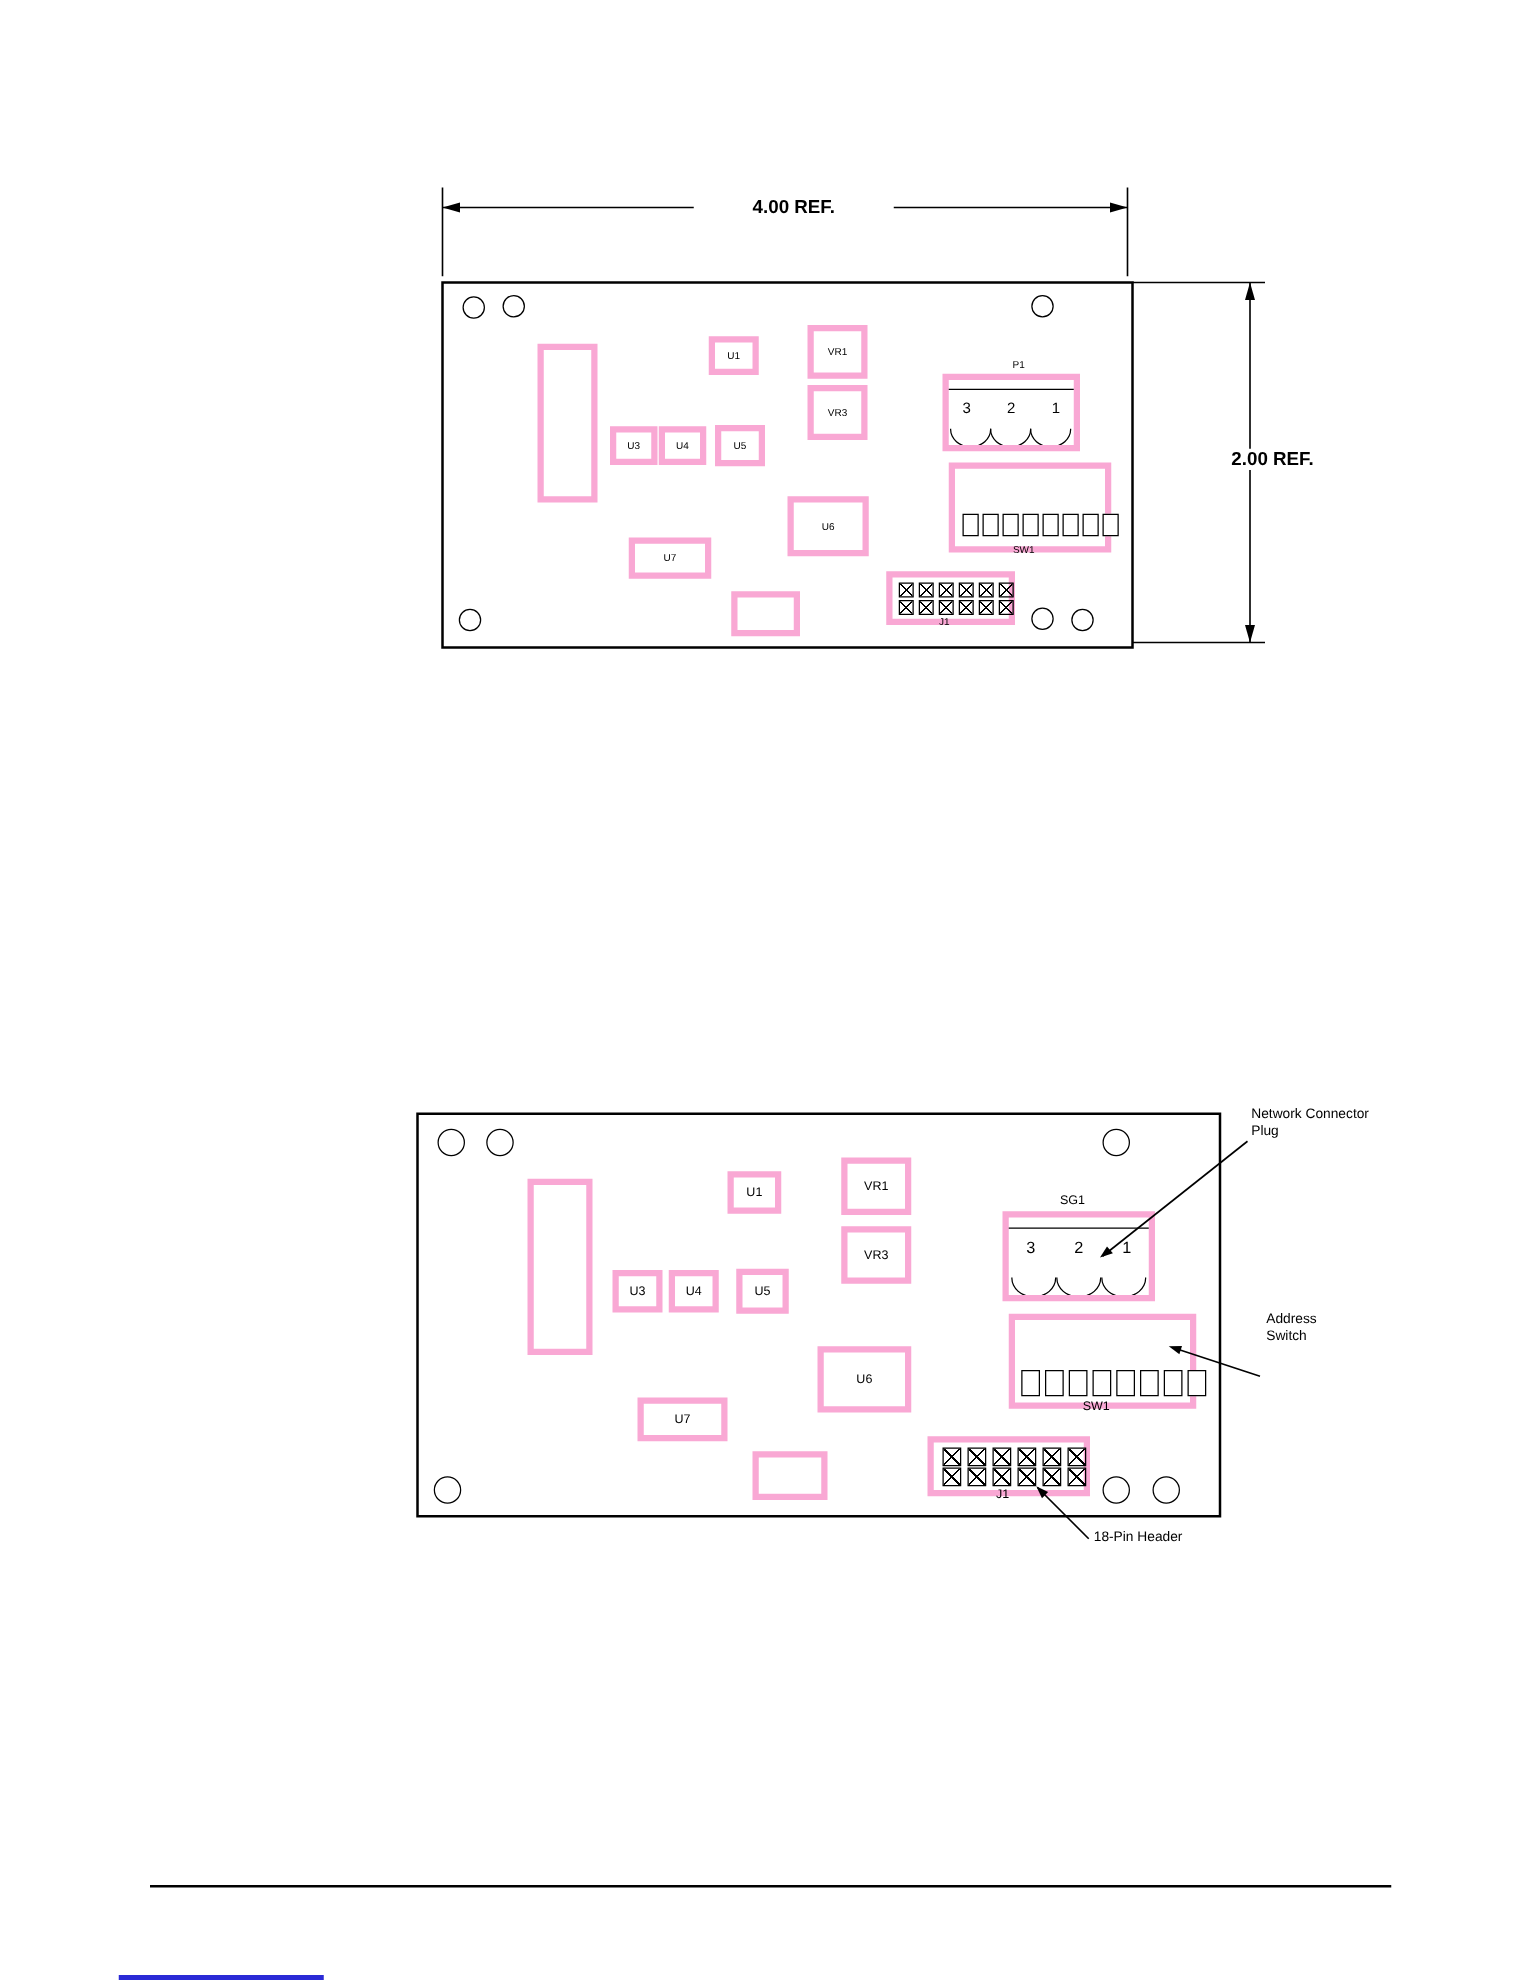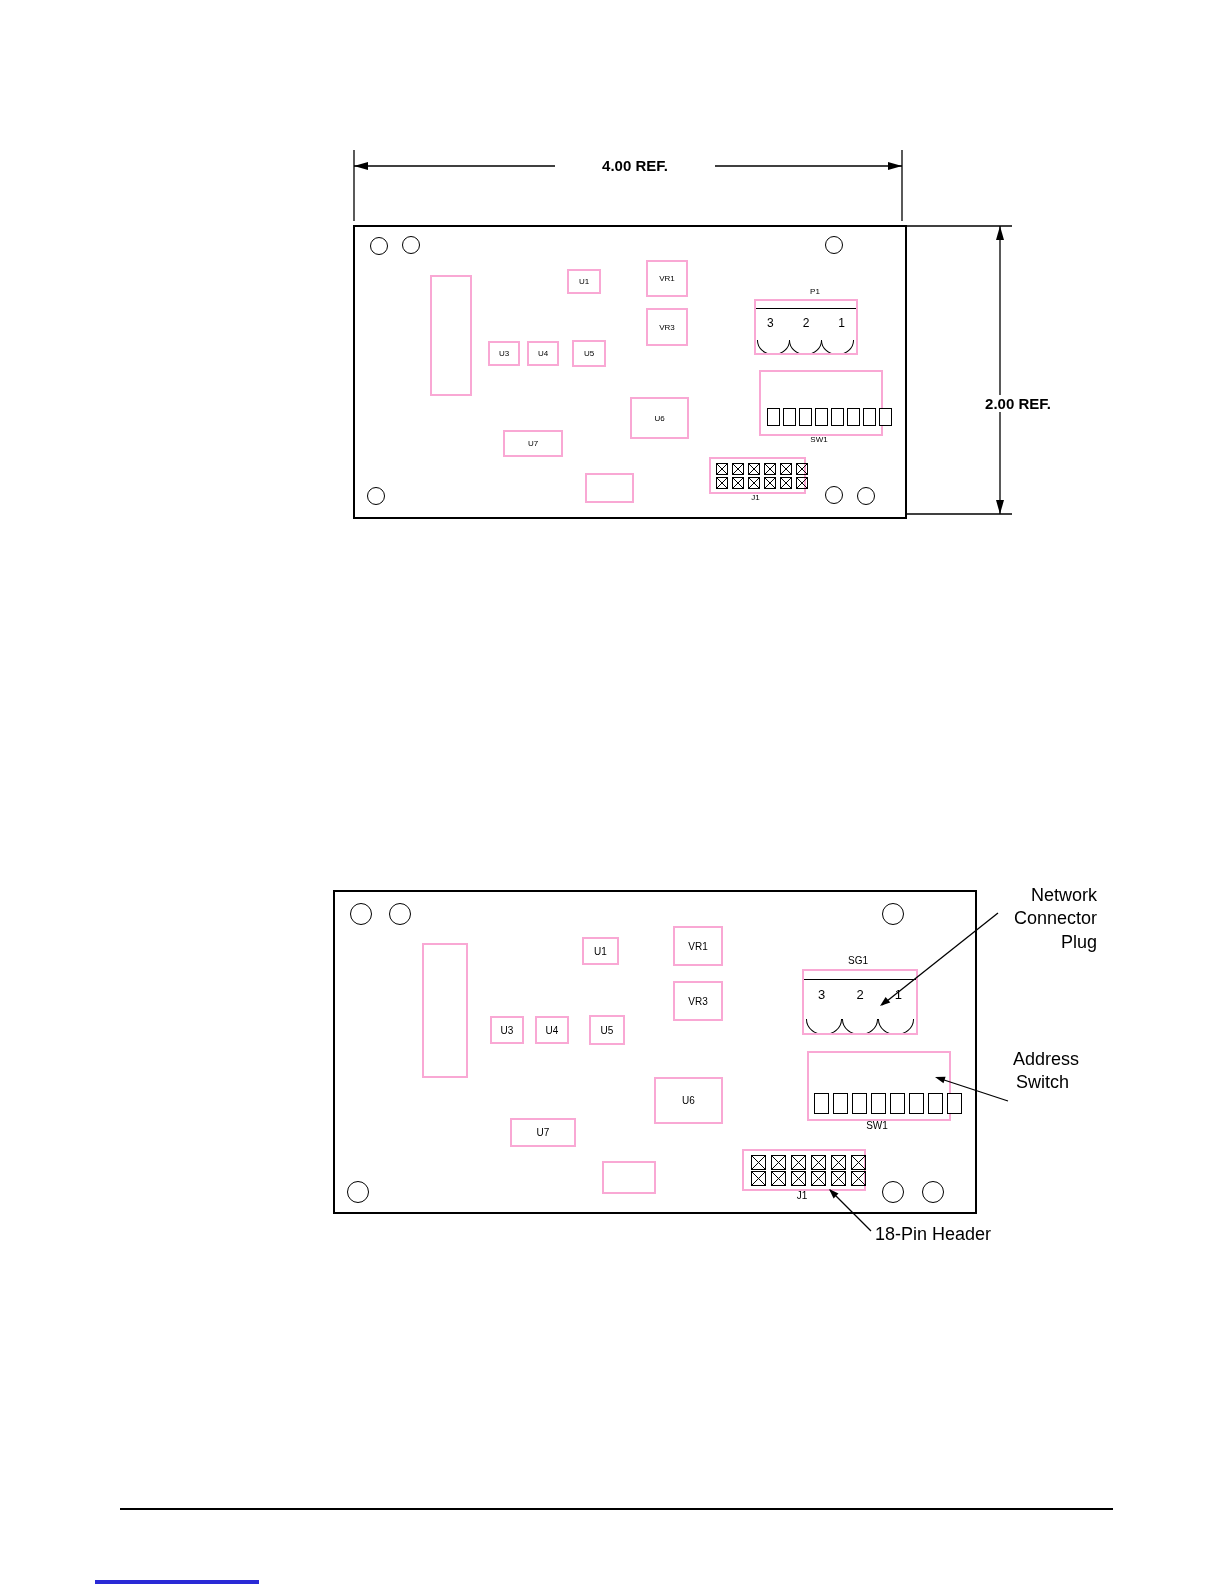--- a/index.html
+++ b/index.html
@@ -1,19 +1,19 @@
 <!DOCTYPE html>
 <html><head>
 <meta charset="utf-8">
 <style>
   html,body{margin:0;padding:0;}
   body{width:1225px;height:1585px;position:relative;background:#fff;color:#000;
        font-family:"Liberation Sans",sans-serif;overflow:hidden;}
   .board{position:absolute;border:2px solid #000;background:#fff;}
-  .comp{position:absolute;border:2px solid #f9a8d4;background:#fff;display:flex;
+  .comp{position:absolute;border:5px solid #f9a8d4;background:#fff;display:flex;
         align-items:center;justify-content:center;}
   .f-top .comp{font-size:8px;}
   .f-bot .comp{font-size:10px;}
   .hole{position:absolute;border:1px solid #000;border-radius:50%;background:#fff;}
   .lbl{position:absolute;text-align:center;}
   .f-top .lbl{font-size:8px;}
   .f-bot .lbl{font-size:10px;}
   .dim-label{position:absolute;font-weight:bold;font-size:15px;text-align:center;
              background:#fff;padding:0 5px;}
   .pins{position:absolute;display:flex;justify-content:space-between;font-weight:normal;}
@@ -23,21 +23,21 @@
   .dip-row{position:absolute;display:flex;}
   .dip-row span{border:1px solid #000;background:#fff;display:block;}
   .f-top .dip-row span{width:11px;height:16px;}
   .f-bot .dip-row span{width:13px;height:19px;}
   .pads{position:absolute;display:flex;}
   .pads span{border:1px solid #000;display:block;background-image:
      linear-gradient(45deg, transparent calc(50% - 0.7px), #000 calc(50% - 0.7px), #000 calc(50% + 0.7px), transparent calc(50% + 0.7px)),
      linear-gradient(135deg, transparent calc(50% - 0.7px), #000 calc(50% - 0.7px), #000 calc(50% + 0.7px), transparent calc(50% + 0.7px));}
   .f-top .pads span{width:10px;height:10px;}
   .f-bot .pads span{width:13px;height:13px;}
-  .ann{position:absolute;font-size:18px;line-height:1.3;background:#fff;text-align:right;}
+  .ann{position:absolute;font-size:11px;line-height:1.3;background:#fff;}
   svg.overlay{position:absolute;left:0;top:0;pointer-events:none;}
   .footer-rule{position:absolute;left:120px;top:1508px;width:993px;border-top:2px solid #000;}
   .footer-link{position:absolute;left:95px;top:1580px;width:164px;height:4px;background:#2a2ad6;cursor:pointer;}
 </style>
 </head>
 <body>
 
 <div class="f-top">
   <div class="board" style="left:353px;top:225px;width:550px;height:290px;">
 
@@ -202,20 +202,20 @@
     <polygon points="902,166 888,162 888,170"></polygon>
     <polygon points="1000,226 996,240 1004,240"></polygon>
     <polygon points="1000,514 996,500 1004,500"></polygon>
     <polygon points="880,1006 885.6,997.1 890.3,1002.5"></polygon>
     <polygon points="935,1077 945.6,1076.7 943.5,1083.3"></polygon>
     <polygon points="829,1189 838.5,1193.6 833.6,1198.5"></polygon>
   </g>
 </svg>
 
 <div class="dim-label" style="left:555px;top:157px;width:150px;">4.00 REF.</div>
-<div class="dim-label" style="left:965px;top:359px;width:96px;margin-top:36px;">2.00 REF.</div>
+<div class="dim-label" style="left:965px;top:359px;width:96px;">2.00 REF.</div>
 
 <div class="ann" style="left:1001px;top:884px;width:96px;">Network Connector Plug</div>
 <div class="ann" style="left:1013px;top:1048px;width:56px;">Address Switch</div>
 <div class="ann" style="left:875px;top:1223px;width:110px;white-space:nowrap;">18-Pin Header</div>
 
 <div class="footer-rule"></div>
 <div class="footer-link"></div>
 
 </body></html>

